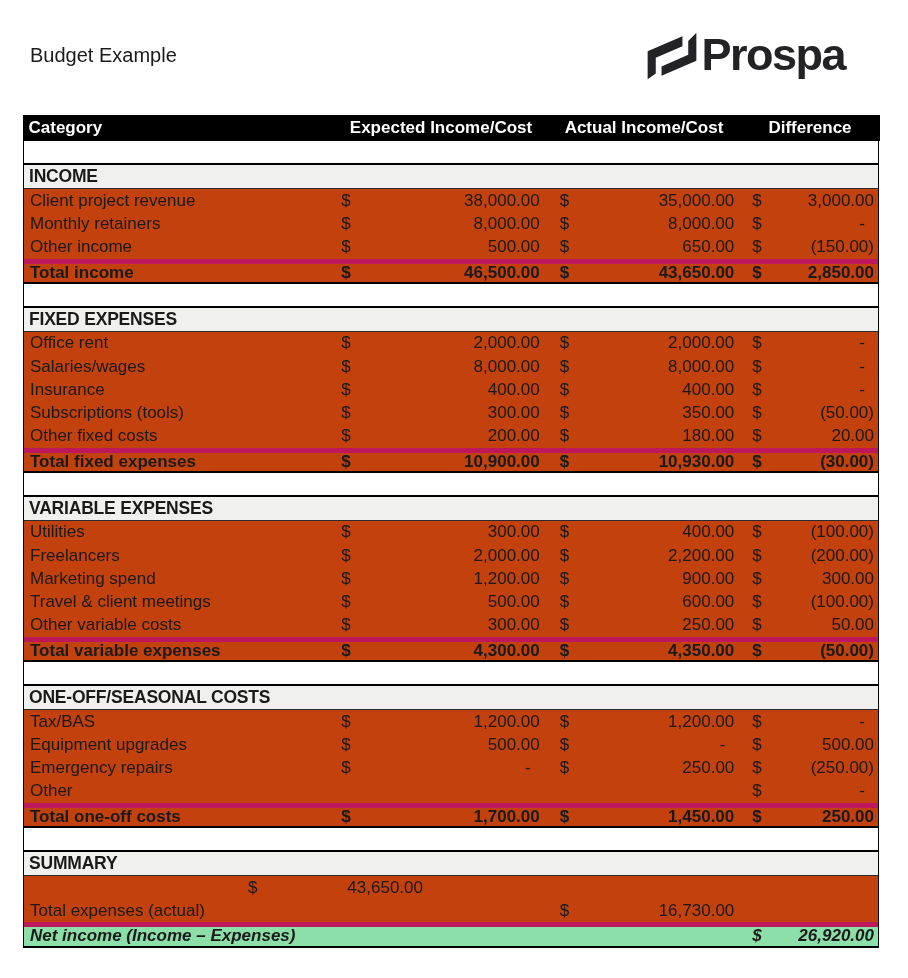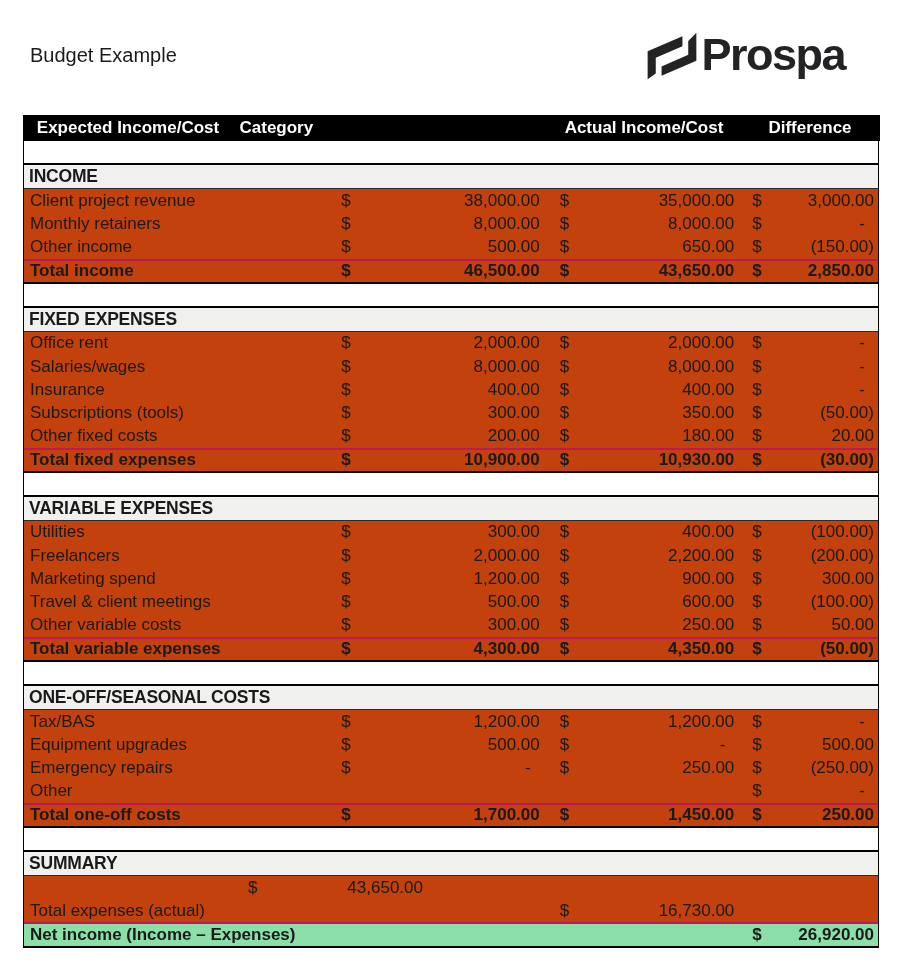--- a/index.html
+++ b/index.html
@@ -23,22 +23,22 @@
   .c-cat { width:313px; padding-left:6px; }
   .c-exp { width:211px; }
   .c-act { width:195px; }
   .c-dif { width:137px; }
 
   .spacer { height:22px; background:#fff; }
   .section { border-top:2px solid var(--table_border,#000); border-bottom:2px solid var(--table_border,#000); }
   .section-header { height:24px; display:flex; align-items:center; padding-left:5px; background:var(--section_bg,#f0f1ee); border-bottom:1px solid #2b2b2b; font-weight:bold; font-size:17.5px; letter-spacing:-0.2px; }
 
   .tr { display:flex; align-items:center; height:23.2px; font-size:17px; background:#c2410c; }
-  .tr.total { font-weight:bold; border-top:2px solid #be185d; }
-  .tr.highlight { background:var(--highlight_green,#8ddfa9); }
+  .tr.total { font-weight:bold; border-top:5px solid #be185d; }
+  .tr.highlight { background:var(--highlight_green,#8ddfa9);font-style:italic; }
 
   .td { height:100%; display:flex; align-items:center; }
   .td.money { justify-content:space-between; }
   .td.c-exp { padding:0 7px 0 5px; }
   .td.c-act { padding:0 7px 0 13px; }
   .td.c-dif { padding:0 4px 0 11px; }
   .num { text-align:right; }
   .num.dash { padding-right:9px; }
 </style>
 </head>
@@ -52,22 +52,22 @@
       <svg width="58" height="64" viewBox="0 0 100 100">
         <polygon fill="#232326" points="8,90 8,42 68,16 68,33 22,53 22,80"></polygon>
         <polygon fill="#232326" points="92,10 92,58 32,84 32,68 78,48 78,24"></polygon>
       </svg>
       <span class="brand">Prospa</span>
     </div>
   </div>
 
   <div class="sheet">
     <div class="thead">
+      <div class="th c-cat">Category</div>
       <div class="th money c-exp">Expected Income/Cost</div>
-      <div class="th c-cat">Category</div>
       <div class="th money c-act">Actual Income/Cost</div>
       <div class="th money c-dif">Difference</div>
     </div>
     <div id="tbody">
         <div class="spacer"></div>
         <div class="section">
           <div class="section-header">
             <span>INCOME</span>
           </div>
           <div class="tr">

